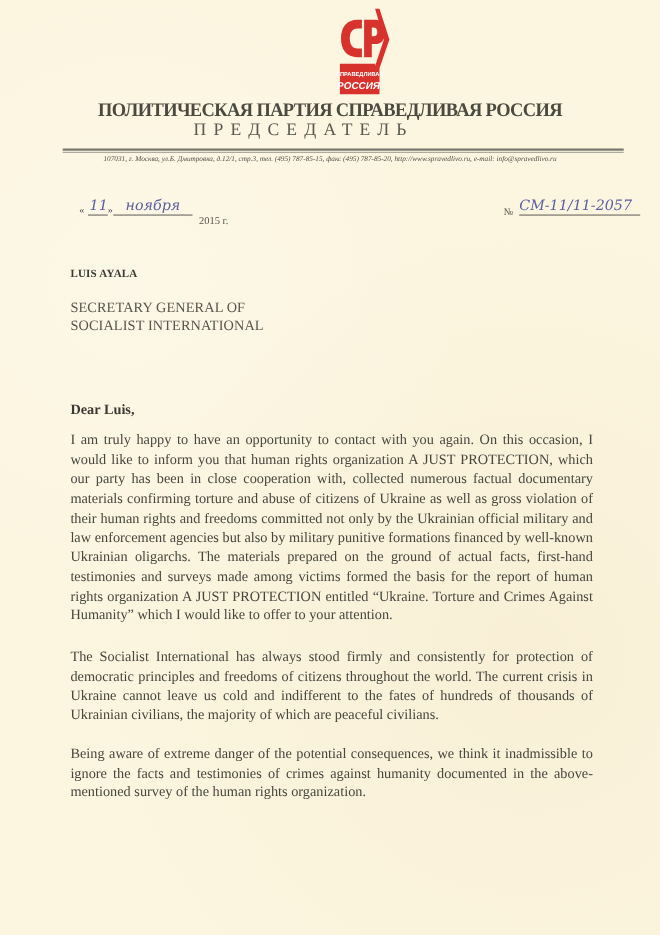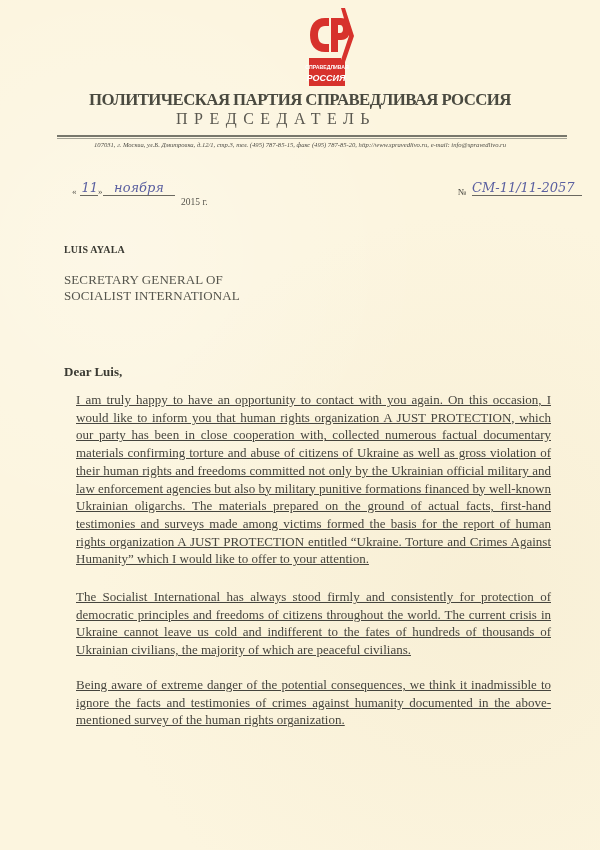--- a/index.html
+++ b/index.html
@@ -66,22 +66,22 @@
     color: #3a3a33; letter-spacing: 0.2px;
   }
   .recipient-title {
     position: absolute; left: 64px; top: 272px; font-size: 13px; line-height: 16px;
     color: #55554d; letter-spacing: 0.1px; font-family: Liberation Serif, serif;
   }
   .salutation {
     position: absolute; left: 64px; top: 364px; font-weight: bold; font-size: 13px; color: #3a3a33;
   }
   .body-text {
-    position: absolute; left: 76px; width: 475px; font-size: 13px; line-height: 17.7px;
-    text-align: justify; color: #46453e; text-decoration: underline;
+    position: absolute; left: 64px; width: 475px; font-size: 13px; line-height: 17.7px;
+    text-align: justify; color: #46453e;
   }
   .p1 { top: 391px; }
   .p2 { top: 588px; }
   .p3 { top: 676px; }
   .p4 { top: 729px; }
 </style>
 </head>
 <body>
 
 <div class="paper">

